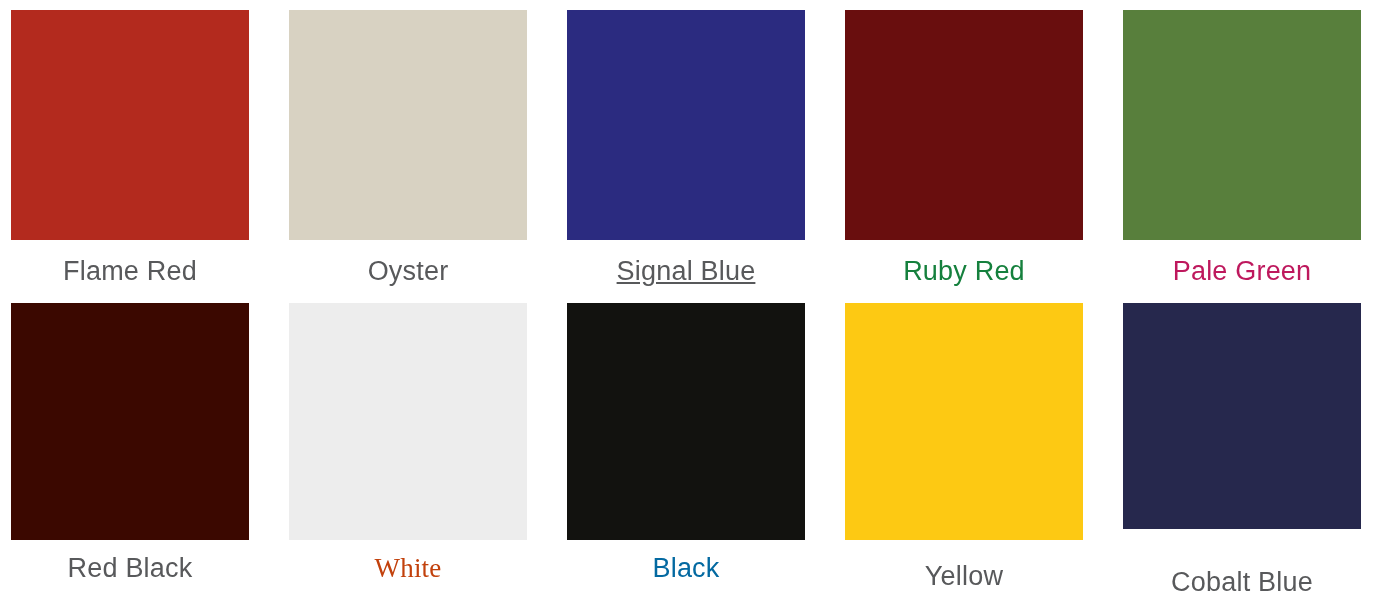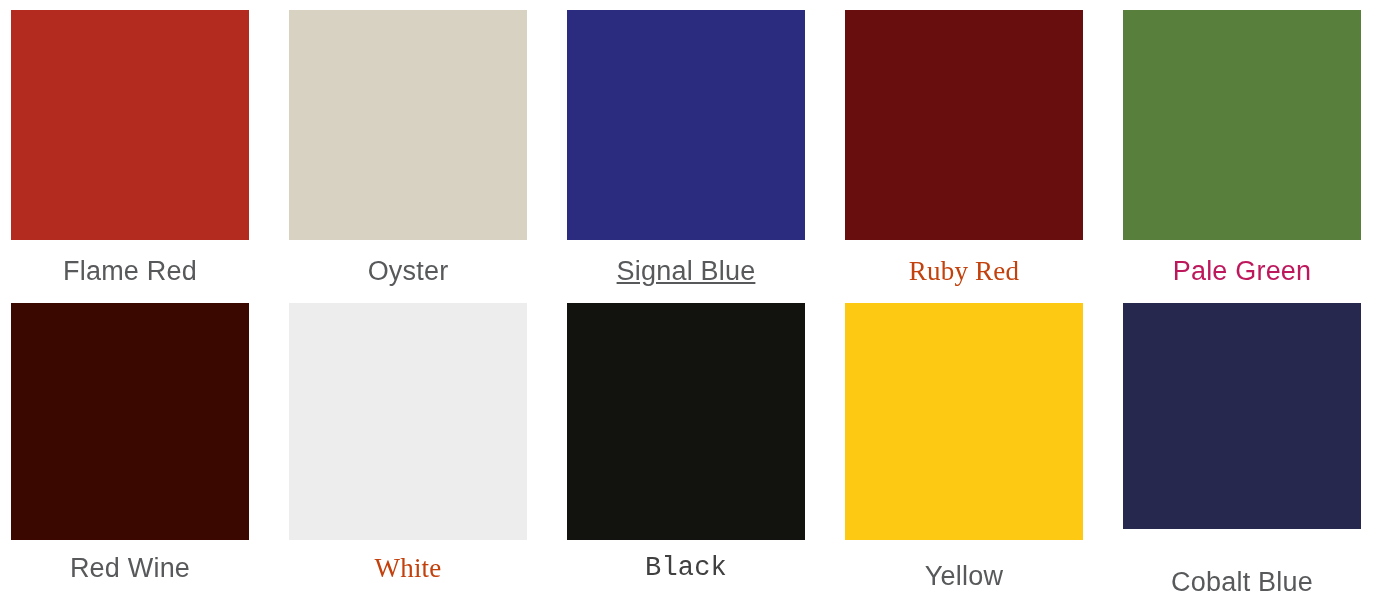--- a/index.html
+++ b/index.html
@@ -75,41 +75,41 @@
     <div class="swatch-label" style="color: rgb(88, 89, 91);">Oyster</div>
   </div>
 
   <div class="swatch-cell">
     <div class="swatch-chip" style="background-color: rgb(43, 43, 128);"></div>
     <div class="swatch-label" style="color: rgb(88, 89, 91); text-decoration: underline;">Signal Blue</div>
   </div>
 
   <div class="swatch-cell">
     <div class="swatch-chip" style="background-color: rgb(105, 14, 14);"></div>
-    <div class="swatch-label" style="color: #c2410c; font-family: Liberation Serif, serif;">Ruby Red</div>
+    <div class="swatch-label" style="color: #15803d;">Ruby Red</div>
   </div>
 
   <div class="swatch-cell">
     <div class="swatch-chip" style="background-color: rgb(88, 127, 60);"></div>
     <div class="swatch-label" style="color: #be185d;">Pale Green</div>
   </div>
 
   <div class="swatch-cell">
     <div class="swatch-chip" style="background-color: rgb(59, 8, 0);"></div>
-    <div class="swatch-label" style="color: rgb(88, 89, 91);">Red Wine</div>
+    <div class="swatch-label" style="color: rgb(88, 89, 91);">Red Black</div>
   </div>
 
   <div class="swatch-cell">
     <div class="swatch-chip" style="background-color: rgb(237, 237, 237);"></div>
     <div class="swatch-label" style="color: #c2410c; font-family: Liberation Serif, serif;">White</div>
   </div>
 
   <div class="swatch-cell">
     <div class="swatch-chip" style="background-color: rgb(18, 18, 15);"></div>
-    <div class="swatch-label" style="color: #404040; font-family: Liberation Mono, monospace;">Black</div>
+    <div class="swatch-label" style="color: #0369a1;">Black</div>
   </div>
 
   <div class="swatch-cell">
     <div class="swatch-chip" style="background-color: rgb(253, 201, 19);"></div>
     <div class="swatch-label" style="color: rgb(88, 89, 91); margin-top: 16px;">Yellow</div>
   </div>
 
   <div class="swatch-cell">
     <div class="swatch-chip" style="background-color: rgb(38, 40, 77);"></div>
     <div class="swatch-label" style="color: rgb(88, 89, 91); margin-top: 40px;">Cobalt Blue</div>

